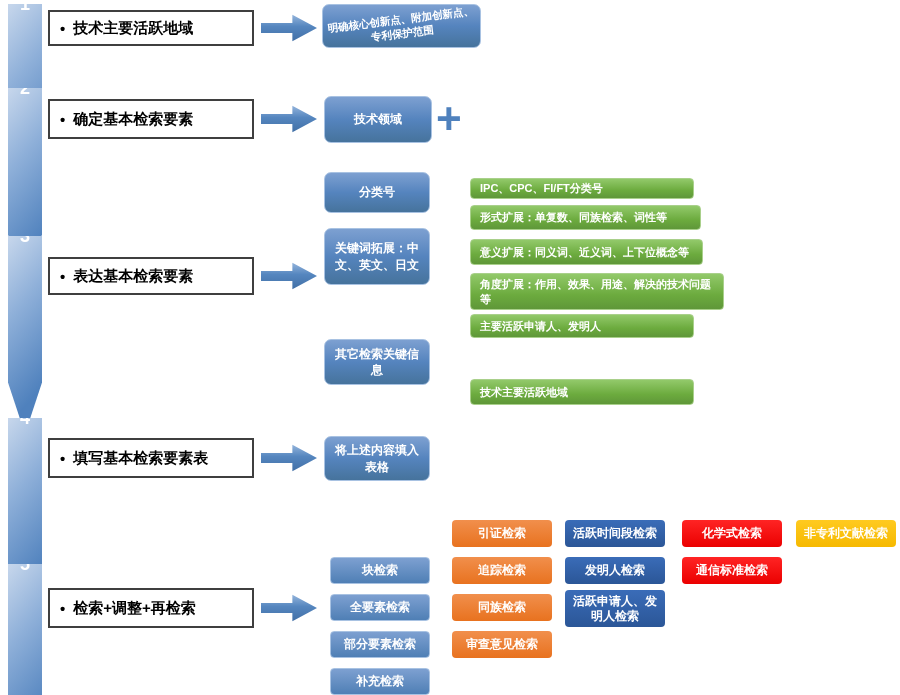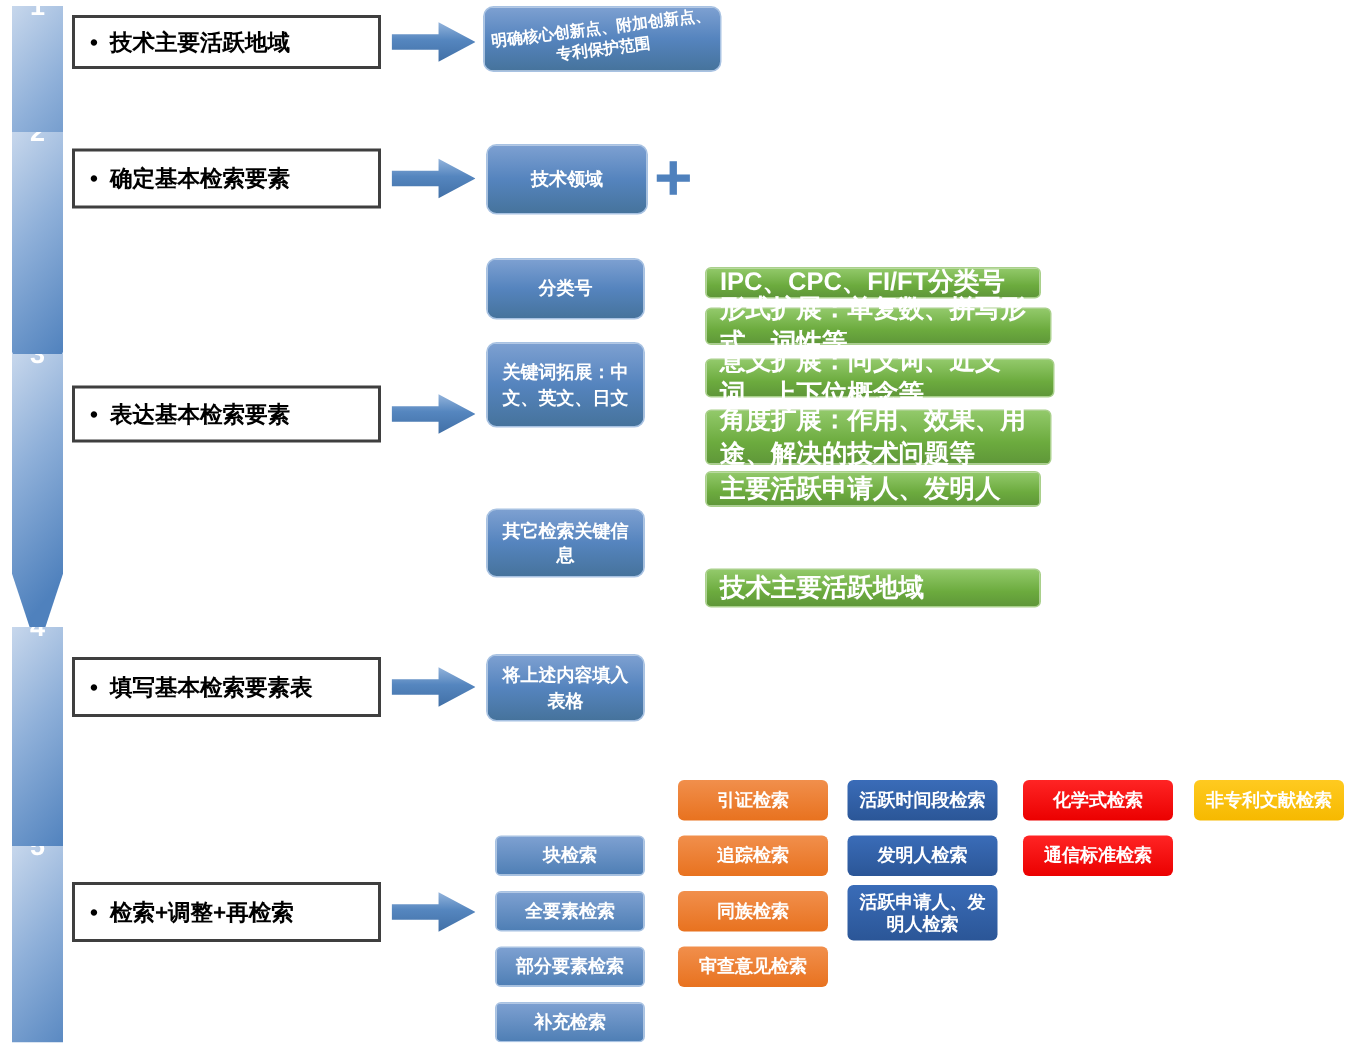--- a/index.html
+++ b/index.html
@@ -36,21 +36,21 @@
     position:absolute; border-radius:7px; color:#fff; font-weight:bold;
     font-size:12px; display:flex; align-items:center; justify-content:center;
     text-align:center; padding:2px 5px; line-height:1.35;
     background:linear-gradient(180deg,#7da0d1 0%,#5584be 50%,#46739c 100%);
     border:1px solid #a8c2e2;
   }
 
   
   .gbox {
     position:absolute; left:470px; border-radius:4px; color:#fff;
-    font-weight:bold; font-size:17px; display:flex; align-items:center;
+    font-weight:bold; font-size:11px; display:flex; align-items:center;
     padding:2px 9px; line-height:1.3; text-align:left;
     background:linear-gradient(180deg,#92c96a 0%,#6cab3e 60%,#5f9739 100%);
     border:1px solid #a9d08b;
   }
 
   
   .sbox {
     position:absolute; width:100px; height:27px; border-radius:4px;
     color:#fff; font-weight:bold; font-size:12px; display:flex;
     align-items:center; justify-content:center; text-align:center;
@@ -118,23 +118,23 @@
   </div>
 
   <div class="bbox" style="left:324px;top:96px;width:108px;height:47px">技术领域</div>
   <div class="plus" style="left:436px;top:97px">+</div>
 
   <div class="bbox" style="left:324px;top:172px;width:106px;height:41px">分类号</div>
   <div class="bbox" style="left:324px;top:228px;width:106px;height:57px">关键词拓展：中文、英文、日文</div>
   <div class="bbox" style="left:324px;top:339px;width:106px;height:46px">其它检索关键信息</div>
 
   <div class="gbox" style="top:178px;width:224px;height:21px">IPC、CPC、FI/FT分类号</div>
-  <div class="gbox" style="top:205px;width:231px;height:25px">形式扩展：单复数、拼写形式、词性等</div>
+  <div class="gbox" style="top:205px;width:231px;height:25px">形式扩展：单复数、同族检索、词性等</div>
   <div class="gbox" style="top:239px;width:233px;height:26px">意义扩展：同义词、近义词、上下位概念等</div>
-  <div class="gbox" style="top:273px;width:231px;height:37px">角度扩展：作用、效果、用途、解决的技术问题等</div>
+  <div class="gbox" style="top:273px;width:254px;height:37px">角度扩展：作用、效果、用途、解决的技术问题等</div>
   <div class="gbox" style="top:314px;width:224px;height:24px">主要活跃申请人、发明人</div>
   <div class="gbox" style="top:379px;width:224px;height:26px">技术主要活跃地域</div>
 
   <div class="bbox" style="left:324px;top:436px;width:106px;height:45px">将上述内容填入表格</div>
 
   <div class="sbox c-blue" style="left:330px;top:557px">块检索</div>
   <div class="sbox c-blue" style="left:330px;top:594px">全要素检索</div>
   <div class="sbox c-blue" style="left:330px;top:631px">部分要素检索</div>
   <div class="sbox c-blue" style="left:330px;top:668px">补充检索</div>
 

